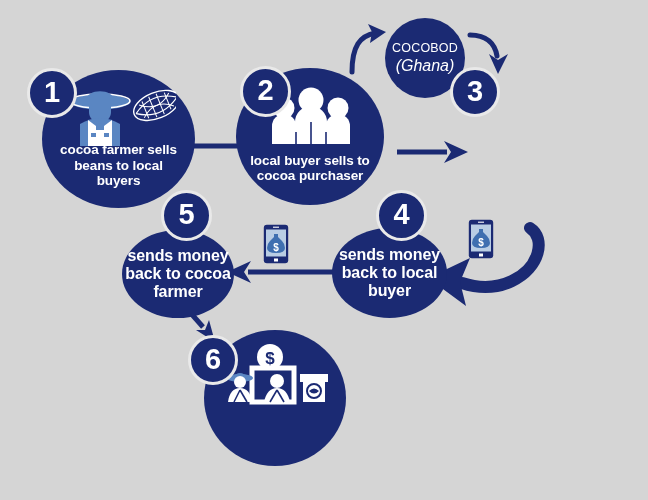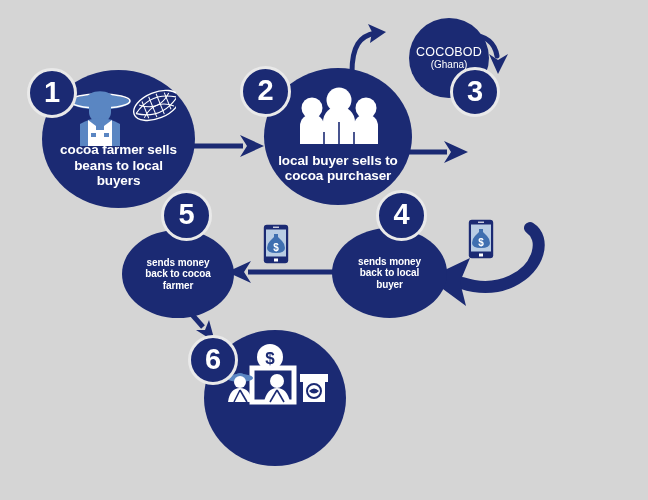--- a/index.html
+++ b/index.html
@@ -36,21 +36,21 @@
     color: #ffffff;
     font-weight: bold;
     text-align: center;
     line-height: 1.13;
     letter-spacing: -0.1px;
     white-space: pre-line;
     position: relative;
     z-index: 3;
   }
   .big .step-label { font-size: 13.5px; }
-  .small .step-label { font-size: 10px; }
+  .small .step-label { font-size: 16px; }
 
   
   .badge {
     position: absolute;
     border-radius: 50%;
     background: #1b2a73;
     border: 3px solid #e9e9e9;
     color: #ffffff;
     display: flex;
     align-items: center;
@@ -73,22 +73,23 @@
     z-index: 6;
   }
   #cocobod .cb-name {
     color: #fff;
     font-size: 12.5px;
     letter-spacing: 0.2px;
     line-height: 1.15;
   }
   #cocobod .cb-sub {
     color: #fff;
-    font-size: 10px;
+    font-size: 16px;
     line-height: 1.2;
+    font-style: italic;
   }
 
   
   .overlay {
     position: absolute;
     left: 0;
     top: 0;
     width: 648px;
     height: 500px;
     pointer-events: none;
@@ -144,21 +145,21 @@
       <path d="M333,272 L248,272" stroke="#1b2a73" stroke-width="5" fill="none"></path>
       <path d="M251,261 L227,272 L251,283 L244,272 Z" fill="#1b2a73"></path>
     </g>
 
     <g>
       <path d="M188,310 L203,327" stroke="#1b2a73" stroke-width="5" fill="none"></path>
       <path d="M196,330 L215,342 L209,320 L205,330 Z" fill="#1b2a73"></path>
     </g>
   </svg>
 
-  <div id="cocobod" style="left:385px; top:18px; width:80px; height:80px;margin-left:24px;">
+  <div id="cocobod" style="left:385px; top:18px; width:80px; height:80px;">
     <div class="cb-name">COCOBOD</div>
     <div class="cb-sub">(Ghana)</div>
   </div>
 
   <div class="step-circle big" style="left:42px; top:70px; width:153px; height:138px; padding-bottom:20px;">
     <svg class="icon-art" style="left:22px; top:10px; width:112px; height:66px;" viewBox="0 0 112 66">
 
       <ellipse cx="36" cy="22" rx="30" ry="7.5" fill="#5a86c2"></ellipse>
       <ellipse cx="36" cy="21" rx="30" ry="7" fill="none" stroke="#ffffff" stroke-width="1.6"></ellipse>
 
@@ -186,21 +187,21 @@
       </g>
     </svg>
     <div class="step-label">cocoa farmer sells
 beans to local
 buyers</div>
   </div>
   <div class="badge" style="left:27px; top:68px; width:50px; height:50px; font-size:29px;">
     <span>1</span>
   </div>
 
-  <div class="step-circle big" style="left:264px; top:68px; width:148px; height:137px; padding-bottom:22px;">
+  <div class="step-circle big" style="left:236px; top:68px; width:148px; height:137px; padding-bottom:22px;">
     <svg class="icon-art" style="left:30px; top:18px; width:90px; height:60px;" viewBox="0 0 90 60">
       <circle cx="18" cy="22" r="10.5" fill="#ffffff"></circle>
       <path d="M6,40 a12,12 0 0 1 24,0 v18 h-24 Z" fill="#ffffff"></path>
       <circle cx="72" cy="22" r="10.5" fill="#ffffff"></circle>
       <path d="M60,40 a12,12 0 0 1 24,0 v18 h-24 Z" fill="#ffffff"></path>
       <circle cx="45" cy="14" r="12.5" fill="#ffffff"></circle>
       <path d="M29,36 a16,16 0 0 1 32,0 v22 h-32 Z" fill="#ffffff"></path>
       <line x1="45" y1="36" x2="45" y2="58" stroke="#1b2a73" stroke-width="1.6"></line>
       <line x1="30" y1="46" x2="30" y2="58" stroke="#1b2a73" stroke-width="1.6"></line>
       <line x1="60" y1="46" x2="60" y2="58" stroke="#1b2a73" stroke-width="1.6"></line>

